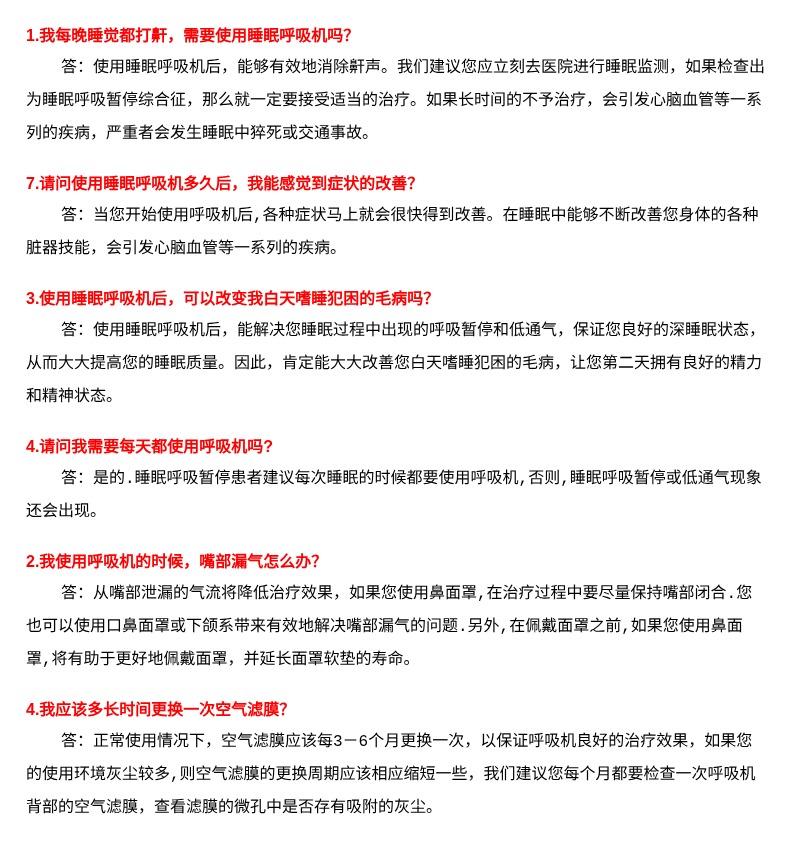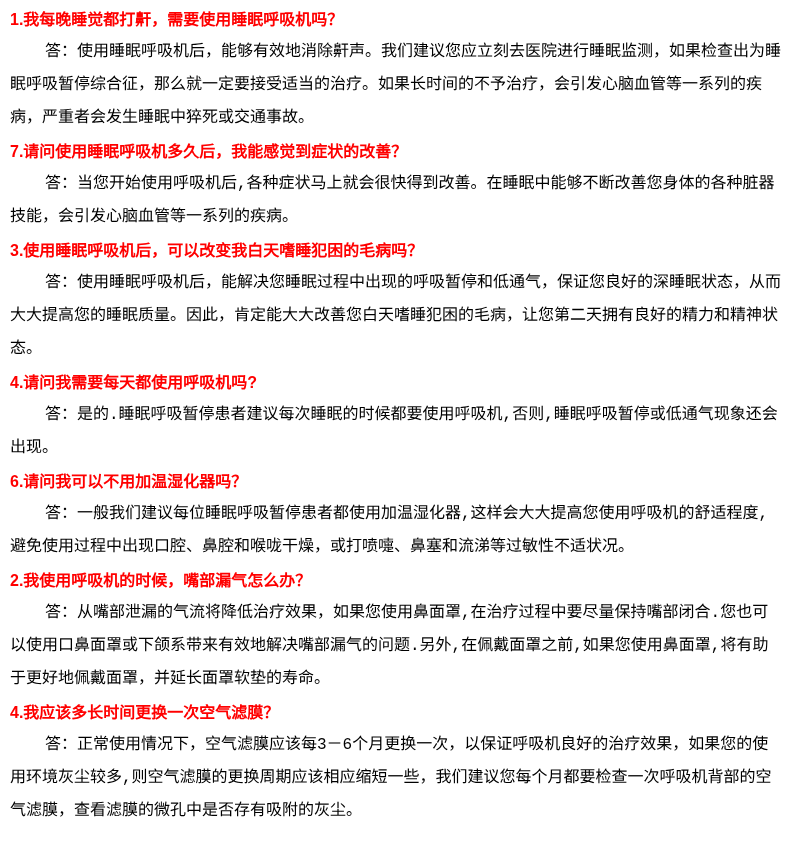--- a/index.html
+++ b/index.html
@@ -12,21 +12,21 @@
     min-height: 861px;
     box-sizing: border-box;
     padding: 3px 8px 10px 10px;
     background: #ffffff;
     font-family: "Liberation Sans", "DejaVu Sans", sans-serif;
     font-size: 16px;
     line-height: 33px;
     color: #000000;
     overflow: hidden;
   }
-  .faq-item { margin: 0; }
+  .faq-item { margin: 16px; }
   p.question {
     margin: 0;
     color: #ff0000;
     font-weight: bold;
     text-indent: 0;
   }
   p.answer {
     margin: 0;
     color: #000000;
     font-weight: normal;
@@ -53,24 +53,20 @@
     <p class="question">3.使用睡眠呼吸机后，可以改变我白天嗜睡犯困的毛病吗？</p>
     <p class="answer">答：使用睡眠呼吸机后，能解决您睡眠过程中出现的呼吸暂停和低通气，保证您良好的深睡眠状态，从而大大提高您的睡眠质量。因此，肯定能大大改善您白天嗜睡犯困的毛病，让您第二天拥有良好的精力和精神状态。</p>
   </div>
 
   <div class="faq-item">
     <p class="question">4.请问我需要每天都使用呼吸机吗?</p>
     <p class="answer">答：是的.睡眠呼吸暂停患者建议每次睡眠的时候都要使用呼吸机,否则,睡眠呼吸暂停或低通气现象还会出现。</p>
   </div>
 
 
-  <div class="faq-item">
-    <p class="question">6.请问我可以不用加温湿化器吗？</p>
-    <p class="answer">答：一般我们建议每位睡眠呼吸暂停患者都使用加温湿化器,这样会大大提高您使用呼吸机的舒适程度,避免使用过程中出现口腔、鼻腔和喉咙干燥，或打喷嚏、鼻塞和流涕等过敏性不适状况。</p>
-  </div>
 
   <div class="faq-item">
     <p class="question">2.我使用呼吸机的时候，嘴部漏气怎么办？</p>
     <p class="answer">答：从嘴部泄漏的气流将降低治疗效果，如果您使用鼻面罩,在治疗过程中要尽量保持嘴部闭合.您也可以使用口鼻面罩或下颌系带来有效地解决嘴部漏气的问题.另外,在佩戴面罩之前,如果您使用鼻面罩,将有助于更好地佩戴面罩，并延长面罩软垫的寿命。</p>
   </div>
 
   <div class="faq-item">
     <p class="question">4.我应该多长时间更换一次空气滤膜？</p>
     <p class="answer">答：正常使用情况下，空气滤膜应该每3－6个月更换一次，以保证呼吸机良好的治疗效果，如果您的使用环境灰尘较多,则空气滤膜的更换周期应该相应缩短一些，我们建议您每个月都要检查一次呼吸机背部的空气滤膜，查看滤膜的微孔中是否存有吸附的灰尘。</p>
   </div>

